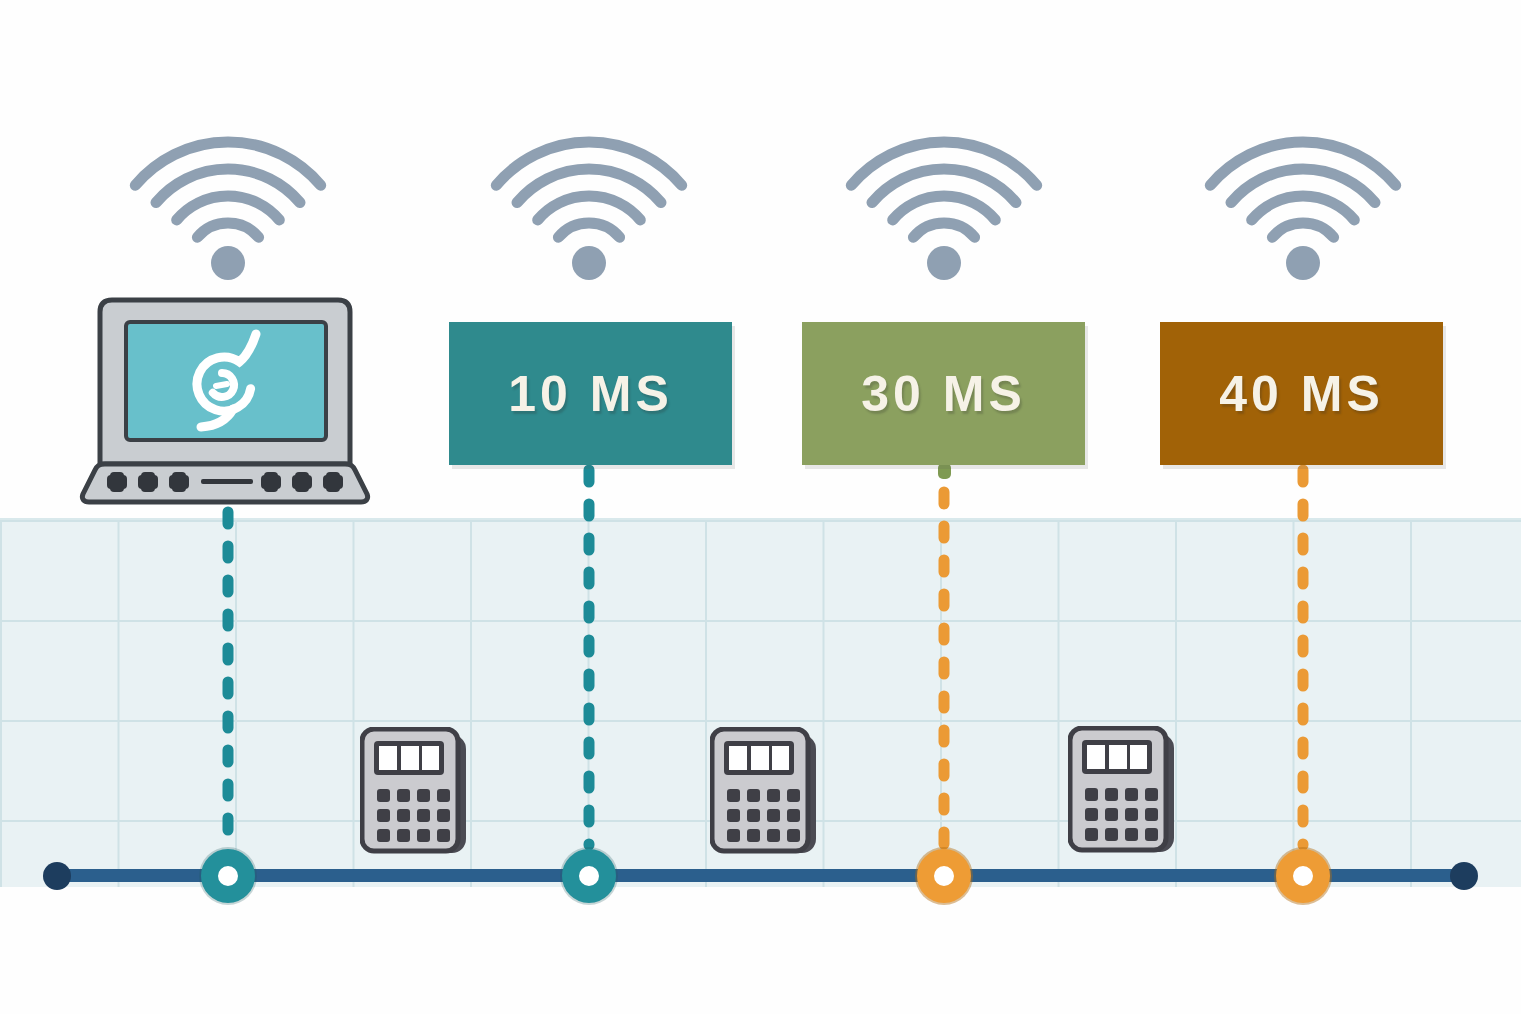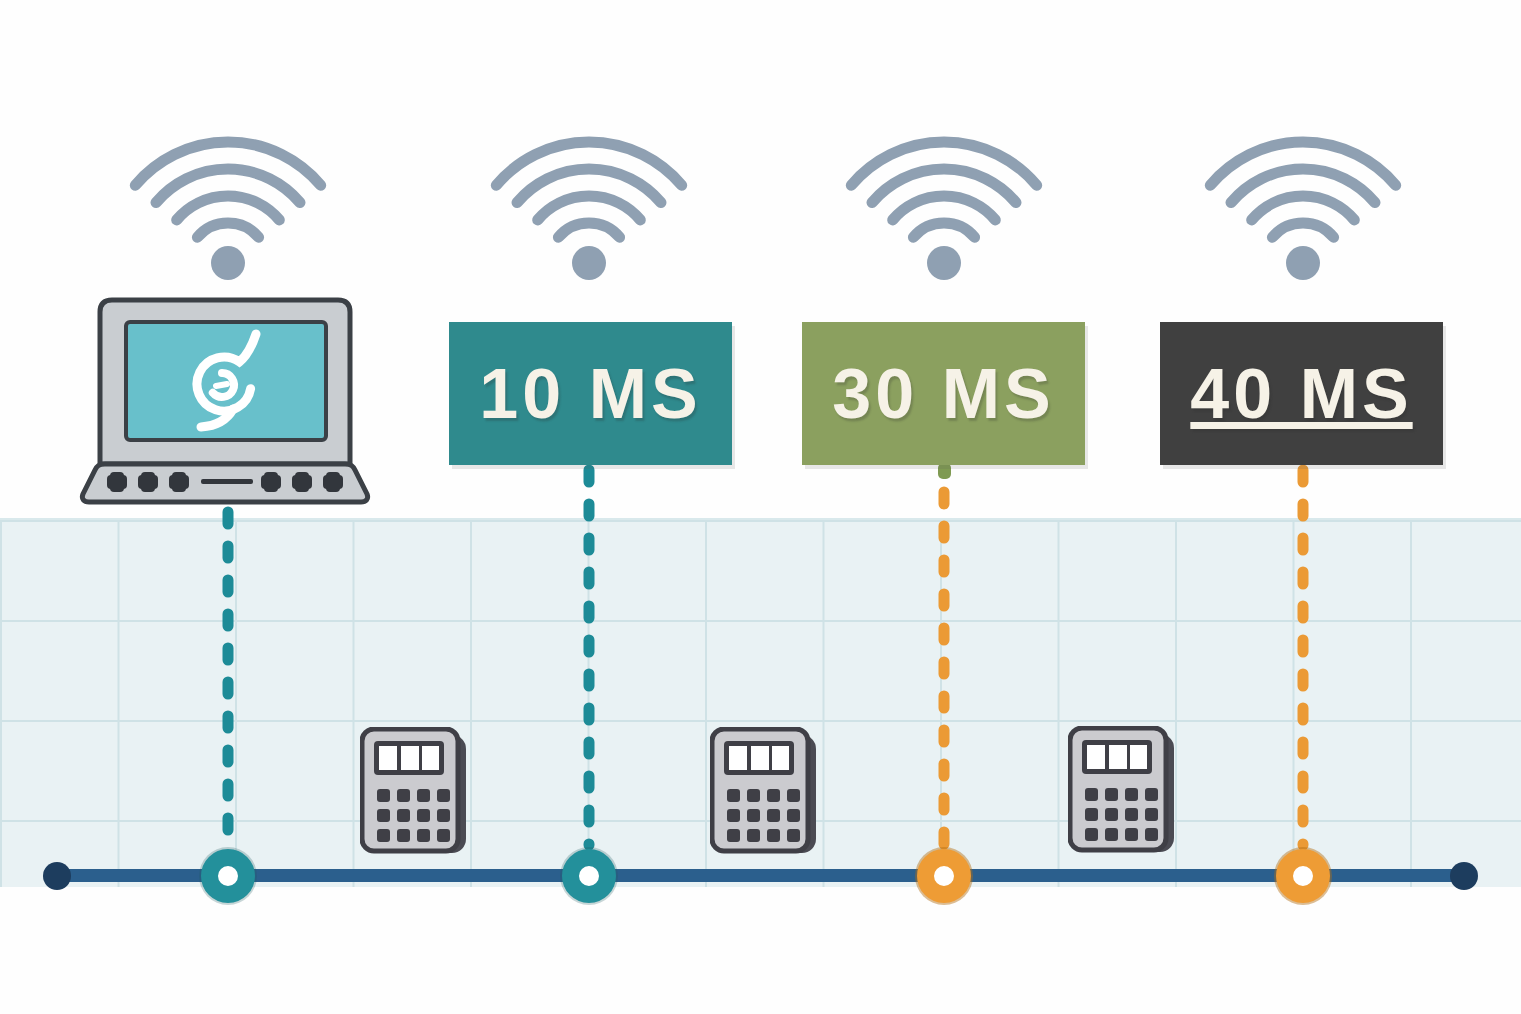--- a/index.html
+++ b/index.html
@@ -31,27 +31,27 @@
     background:#ffffff;box-sizing:border-box;z-index:5;
   }
   .node.teal{border:17px solid #23909b;box-shadow:0 0 0 2px rgba(30,90,95,.25);}
   .node.orange{border:17px solid #ee9c35;box-shadow:0 0 0 2px rgba(180,110,20,.45);}
   
   .connector-layer{position:absolute;left:0;top:0;z-index:2;}
   
   .label-box{
     position:absolute;top:322px;width:283px;height:143px;z-index:4;
     display:flex;align-items:center;justify-content:center;
-    color:#f6f2e7;font-size:70px;font-weight:bold;letter-spacing:4px;
+    color:#f6f2e7;font-size:50px;font-weight:bold;letter-spacing:4px;
     text-shadow:2px 3px 2px rgba(40,40,40,.22);
     box-shadow:3px 4px 0 rgba(90,90,90,.14);
   }
   .box-teal{background:#2f8a8d;}
   .box-olive{background:#8ba05f;}
-  .box-orange{background:#404040;text-decoration:underline;}
+  .box-orange{background:#a16207;}
   
   .wifi{position:absolute;top:113px;width:220px;height:170px;z-index:4;}
   .laptop{position:absolute;left:75px;top:296px;width:302px;height:212px;z-index:4;}
   .calc{position:absolute;width:110px;height:130px;z-index:4;}
 </style>
 </head>
 <body>
 
 <div class="canvas">
 

